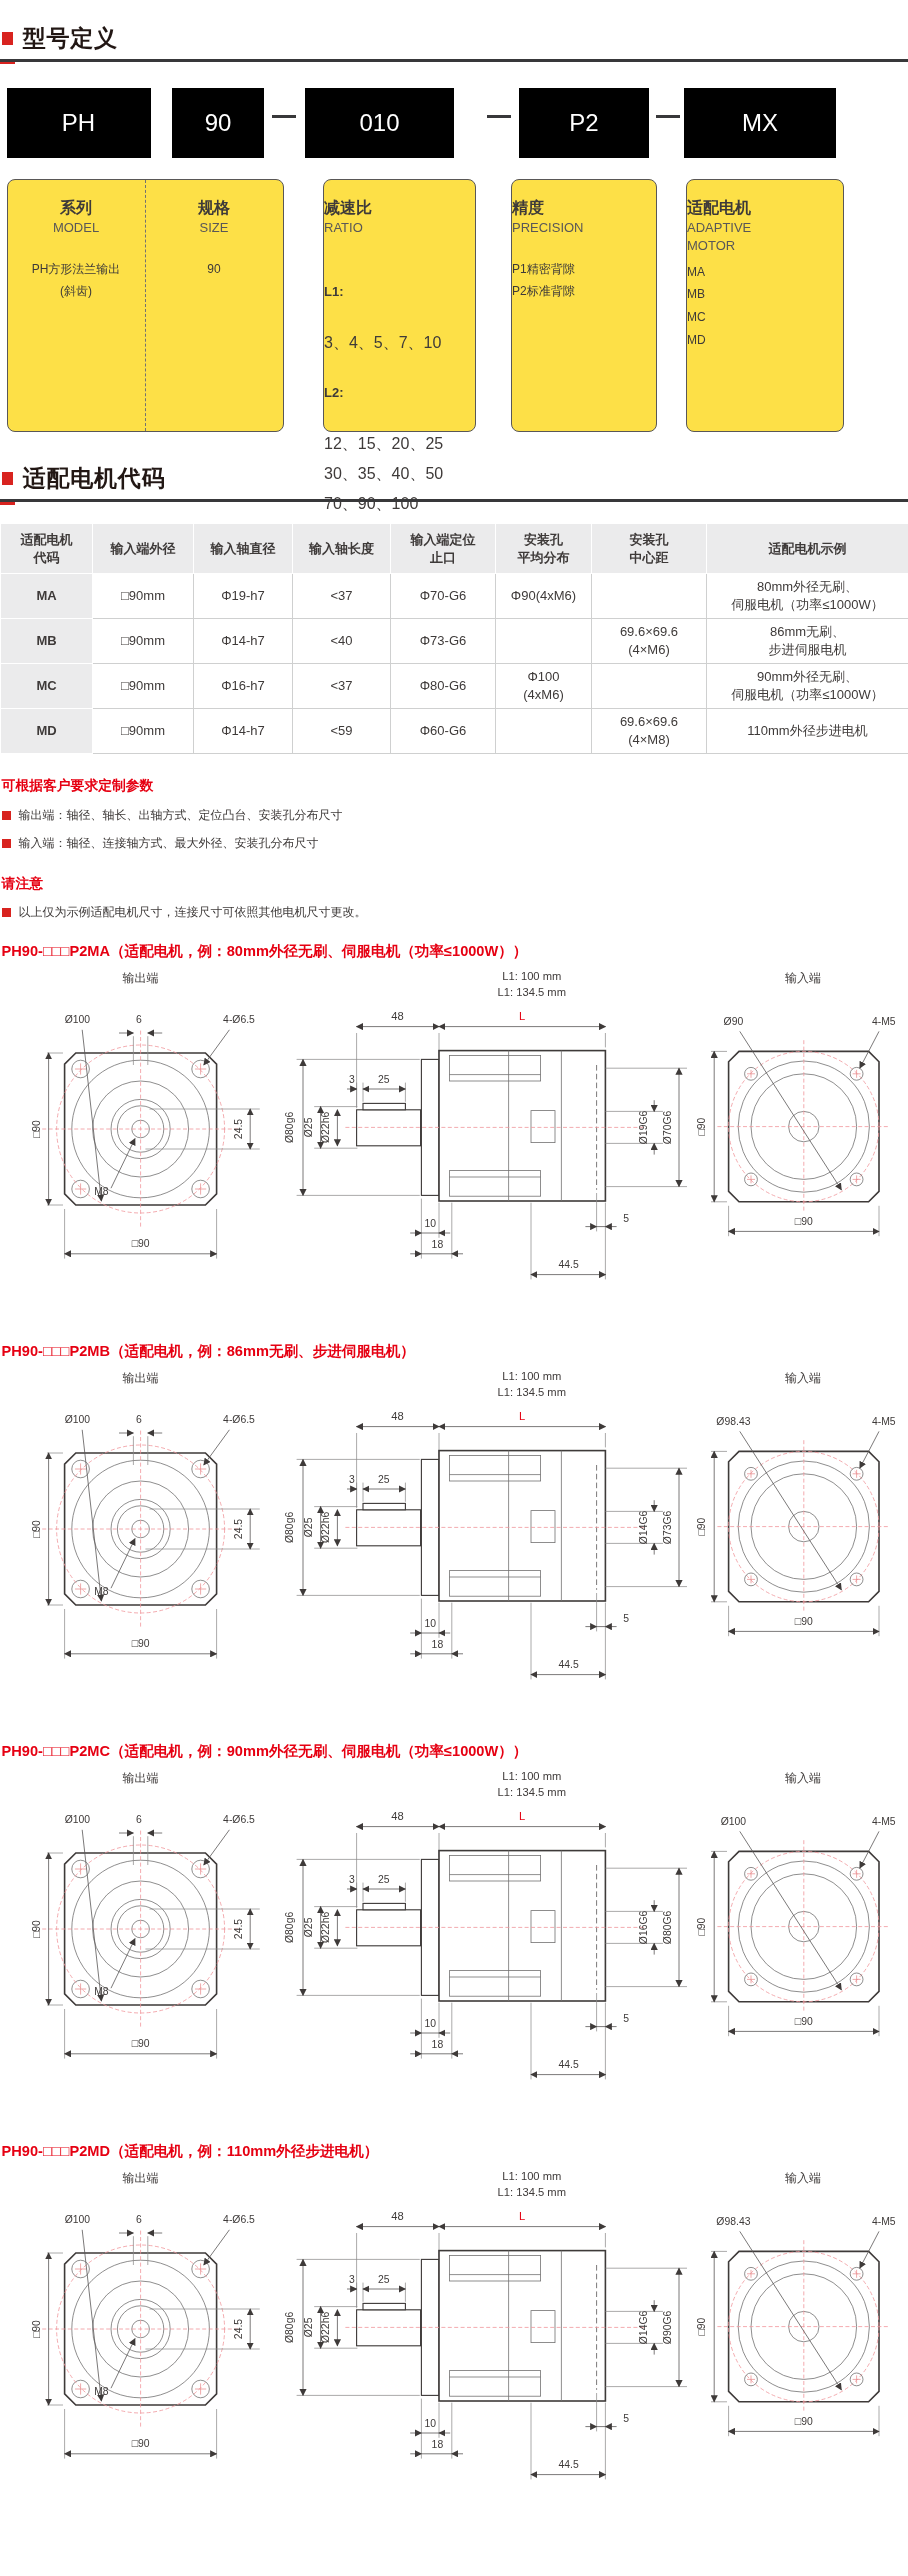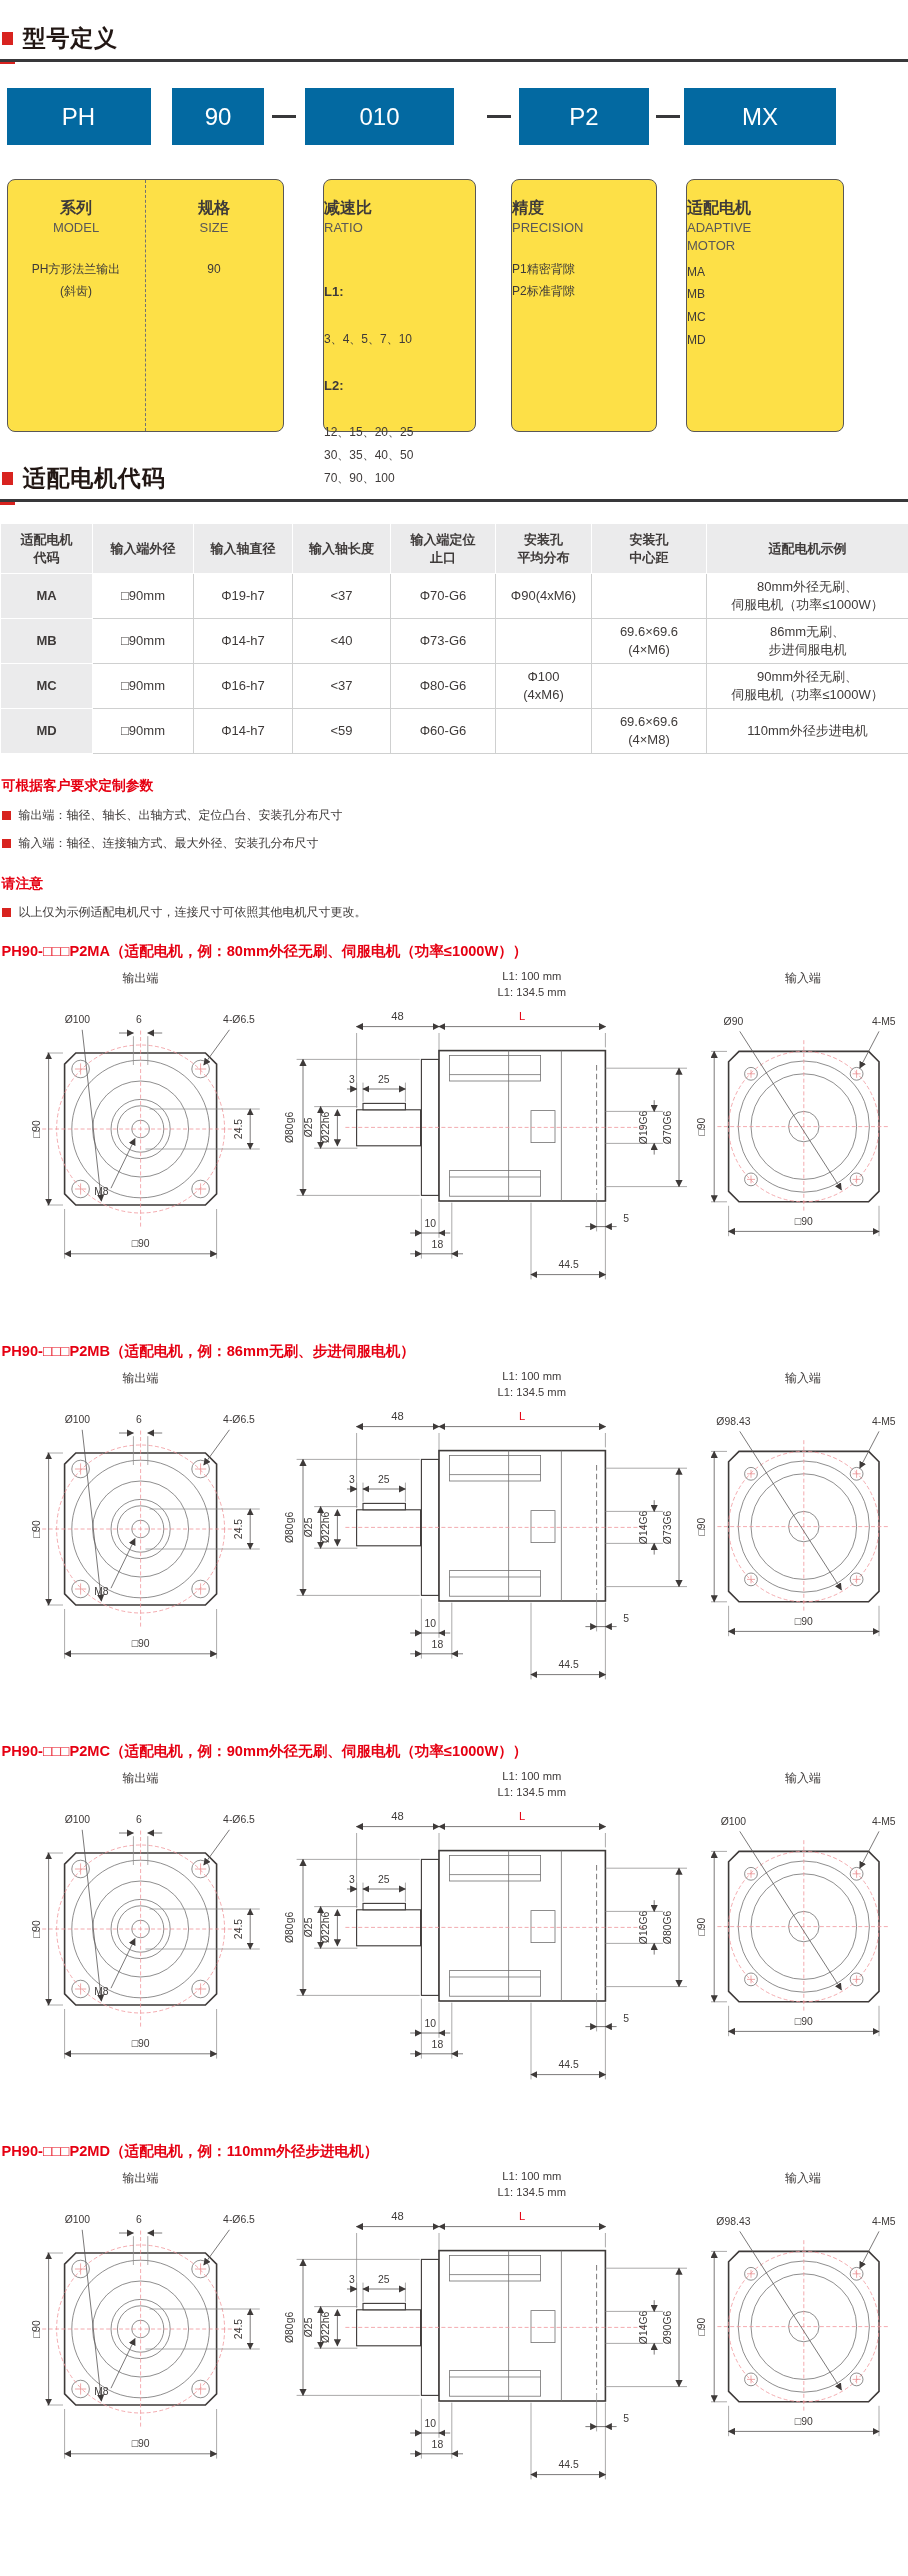--- a/index.html
+++ b/index.html
@@ -12,36 +12,36 @@
   
   .sec-head { margin-top:23px; }
   .sec-head .row { display:flex; align-items:center; padding-left:1.6px; }
   .sec-bullet { width:11.4px; height:13px; background:#d8231f; margin-right:9.7px; }
   .sec-title { font-size:23px; font-weight:800; color:#221714; letter-spacing:0.8px; }
   .sec-rule { margin-top:4.9px; height:3.2px; background:#38383a; position:relative; }
   .sec-rule::after { content:""; position:absolute; left:0; top:3.2px; width:14.6px; height:2.4px; background:#d8231f; }
 
   
   .code-row { position:relative; height:57px; margin-top:26px; }
-  .code-box { position:absolute; top:0; height:57px; background:#0369a1; color:#fff;
+  .code-box { position:absolute; top:0; height:70px; background:#000000; color:#fff;
     display:flex; align-items:center; justify-content:center; font-size:24px; }
   .code-dash { position:absolute; top:27px; height:3.2px; width:24px; background:#38383a; }
 
   
   .spec-row { position:relative; height:243px; margin-top:34px; }
   .spec-box { position:absolute; top:0; height:253px; border:1.6px solid #595757; border-radius:8px; background:#fde047; }
   .spec-combined { display:flex; }
   .spec-col { flex:1; padding-top:18px; text-align:center; }
   .spec-col.first { border-right:1.6px dashed #727171; }
   .spec-box.plain { padding-top:18px; text-align:left; }
   .spec-cn { font-size:16px; font-weight:700; color:#3e3a39; }
   .spec-en { font-size:13px; color:#595757; white-space:pre-line; line-height:1.35; }
   .spec-content { margin-top:21px; font-size:12px; line-height:1.9; white-space:pre-line; color:#3e3a39; }
   .ratio-l { font-size:13px; font-weight:700; line-height:1.9; }
-  .ratio-v { font-size:12px; line-height:1.9; white-space:pre-line; }
+  .ratio-v { font-size:16px; line-height:1.9; white-space:pre-line; }
 
   
   table.motor { border-collapse:collapse; width:909px; margin-top:21px; table-layout:fixed; }
   table.motor th { background:#ebebec; border:1.6px solid #ffffff; font-size:13px; font-weight:700;
     color:#3e3a39; height:50px; white-space:pre-line; line-height:1.35; text-align:center; }
   table.motor td { border:0.8px solid #cfd0d0; font-size:13px; height:45px; text-align:center;
     white-space:pre-line; line-height:1.4; background:#fff; }
   table.motor td.code { background:#ebebec; border:1.6px solid #ffffff; font-weight:700; }
 
   

